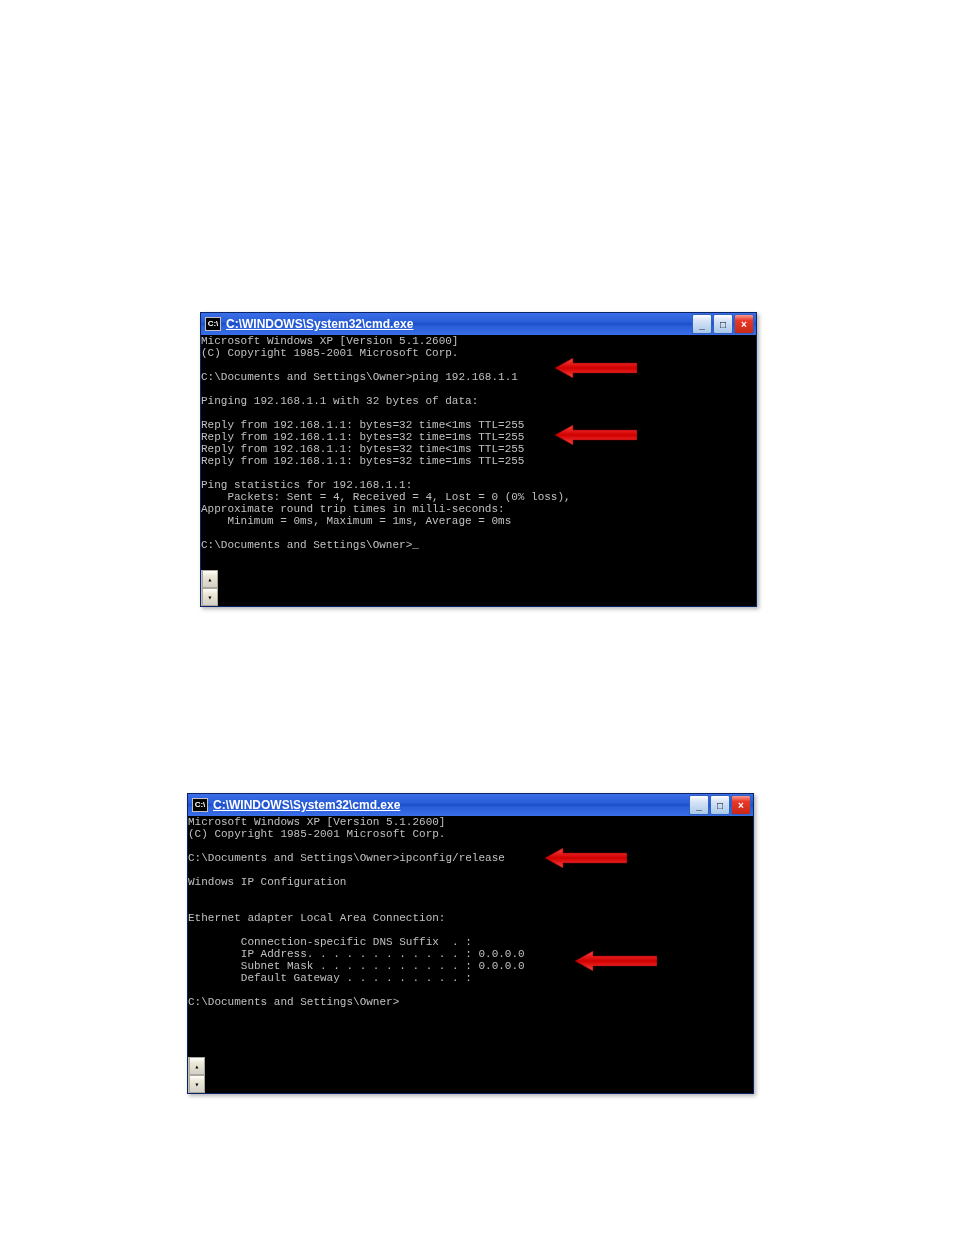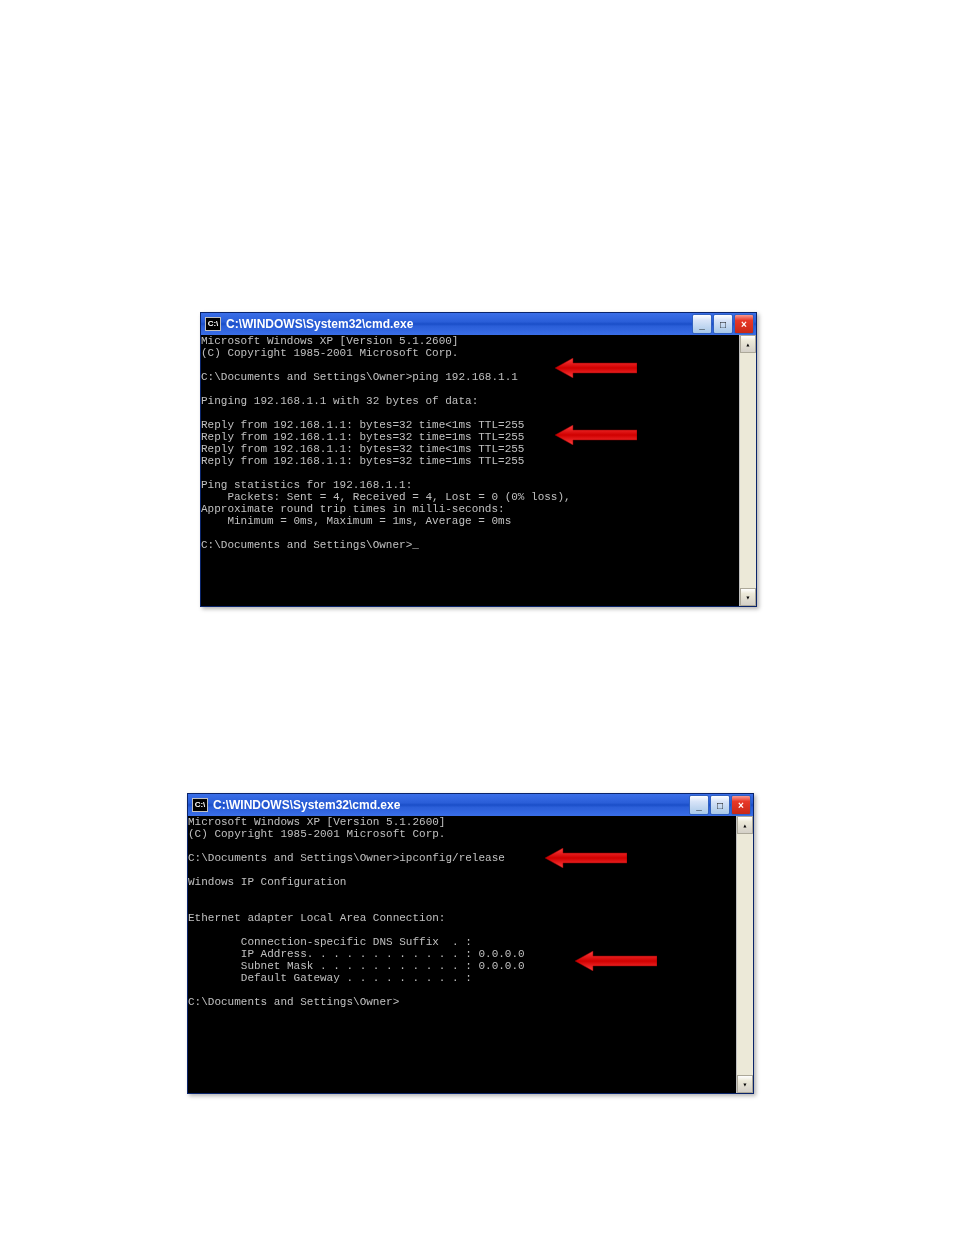--- a/index.html
+++ b/index.html
@@ -37,20 +37,21 @@
     position: relative;
     display: flex;
     align-items: center;
     justify-content: center;
     font-size: 8px;
     color: #ffffff;
     line-height: 1;
   }
   .titlebar .title-text {
     flex: 1;
+    text-decoration: underline;
   }
   .titlebar .controls {
     display: flex;
     gap: 0;
   }
   .titlebar .ctrl-btn {
     width: 18px;
     height: 18px;
     background: linear-gradient(to bottom, #ffffff, #d8e4f8 30%, #a8c8e8);
     border: 1px solid #3060c0;
@@ -65,20 +66,21 @@
     color: #000000;
     cursor: pointer;
   }
   .titlebar .ctrl-btn.close {
     background: linear-gradient(to bottom, #f89890, #e83828 30%, #c82818);
     color: #ffffff;
   }
   .console-body {
     display: flex;
     height: calc(100% - 22px);
+    flex-direction: column;
   }
   .console-text {
     flex: 1;
     background: #000000;
     color: #c0c0c0;
     font-size: 11px;
     line-height: 12px;
     padding: 0 0 0 0;
     white-space: pre;
     overflow: hidden;

